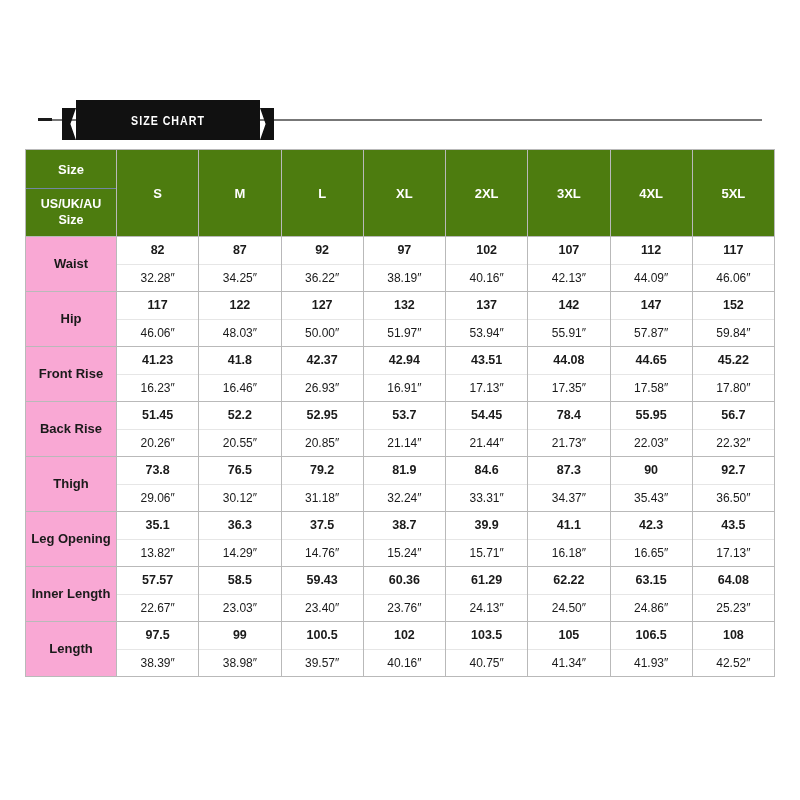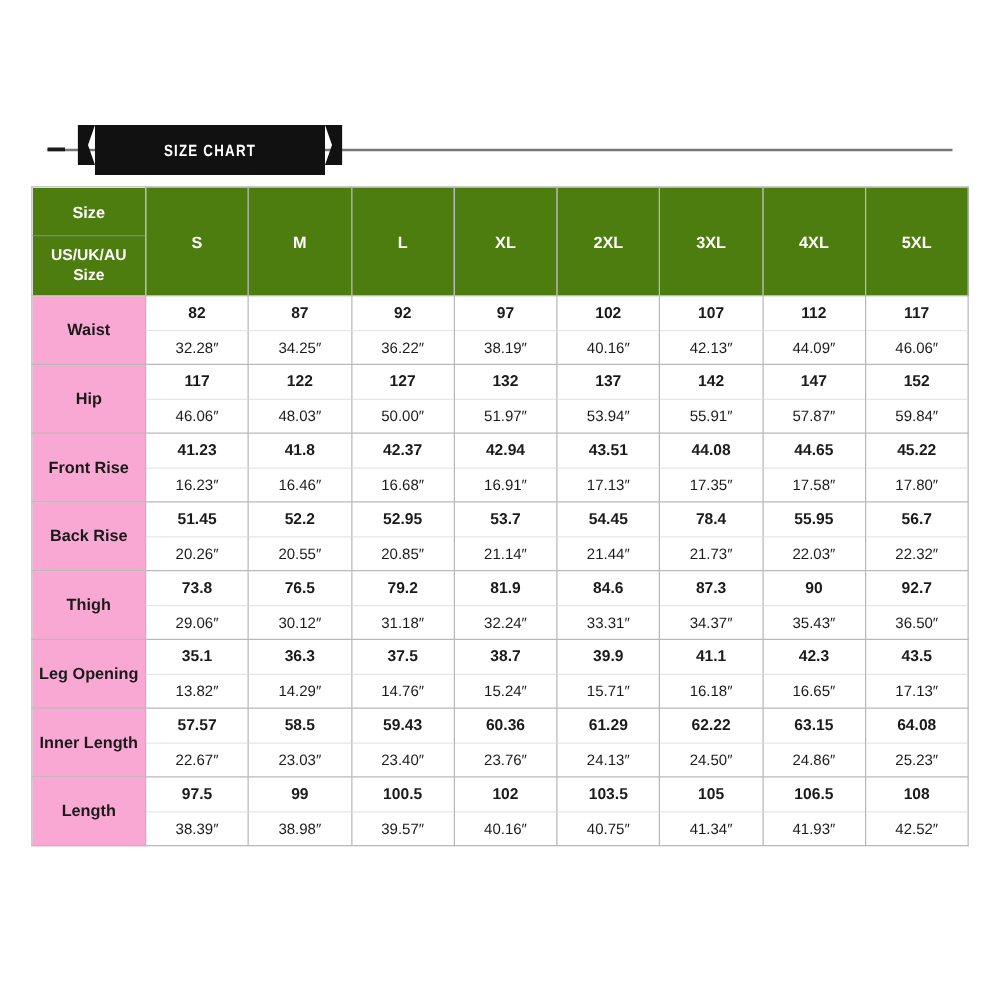--- a/index.html
+++ b/index.html
@@ -44,21 +44,21 @@
     width: 14px;
     height: 3px;
     background: #1a1a1a;
   }
   .ribbon-wrap {
     position: absolute;
     left: 62px;
     top: 0px;
     height: 40px;
     display: flex;
-    align-items: flex-start;
+    align-items: flex-end;
   }
   .ribbon-tail-left {
     width: 14px;
     height: 32px;
     background: #111111;
     clip-path: polygon(0 0, 100% 0, 60% 50%, 100% 100%, 0 100%);
   }
   .ribbon-tail-right {
     width: 14px;
     height: 32px;
@@ -337,21 +337,21 @@
             </td>
             <td class="value-cell">
               <div class="value-stack">
                 <div class="value-cm">41.8</div>
                 <div class="value-in">16.46″</div>
               </div>
             </td>
             <td class="value-cell">
               <div class="value-stack">
                 <div class="value-cm">42.37</div>
-                <div class="value-in">16.68″</div>
+                <div class="value-in">26.93″</div>
               </div>
             </td>
             <td class="value-cell">
               <div class="value-stack">
                 <div class="value-cm">42.94</div>
                 <div class="value-in">16.91″</div>
               </div>
             </td>
             <td class="value-cell">
               <div class="value-stack">

